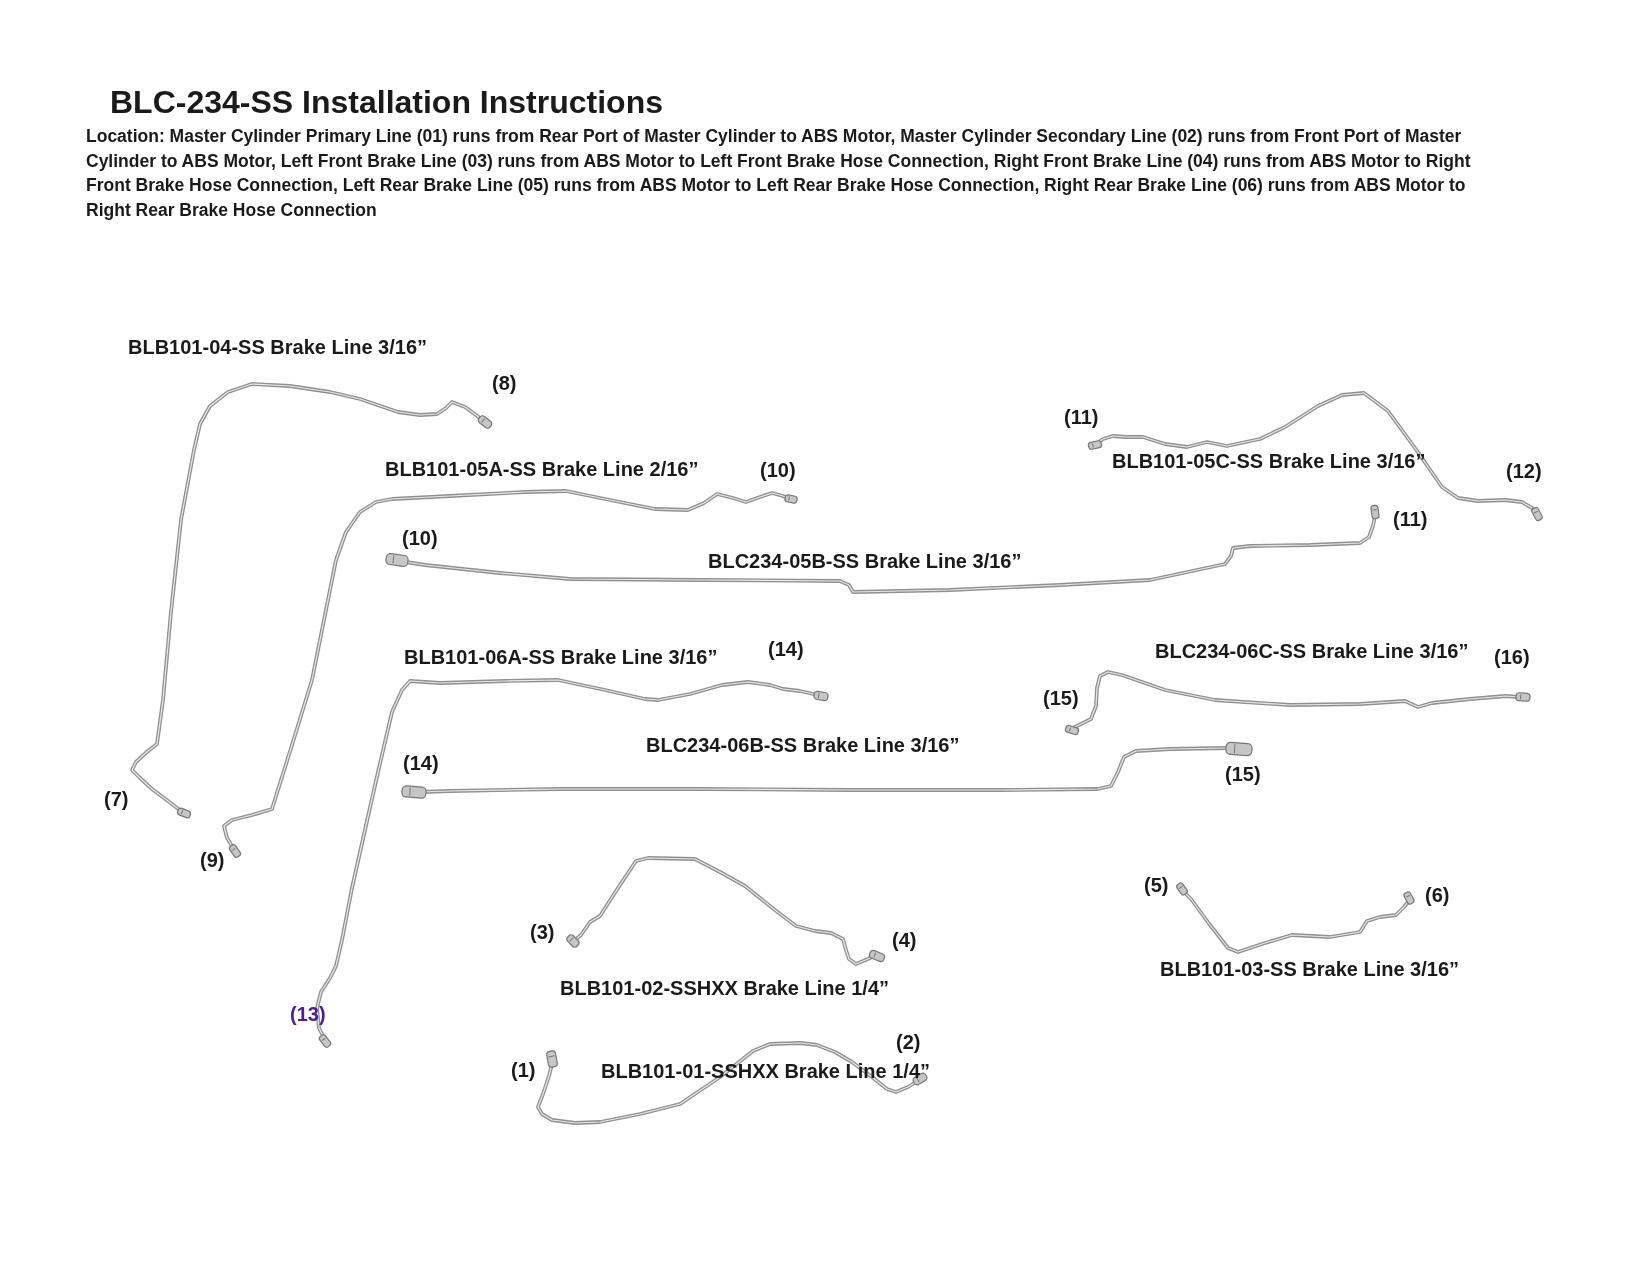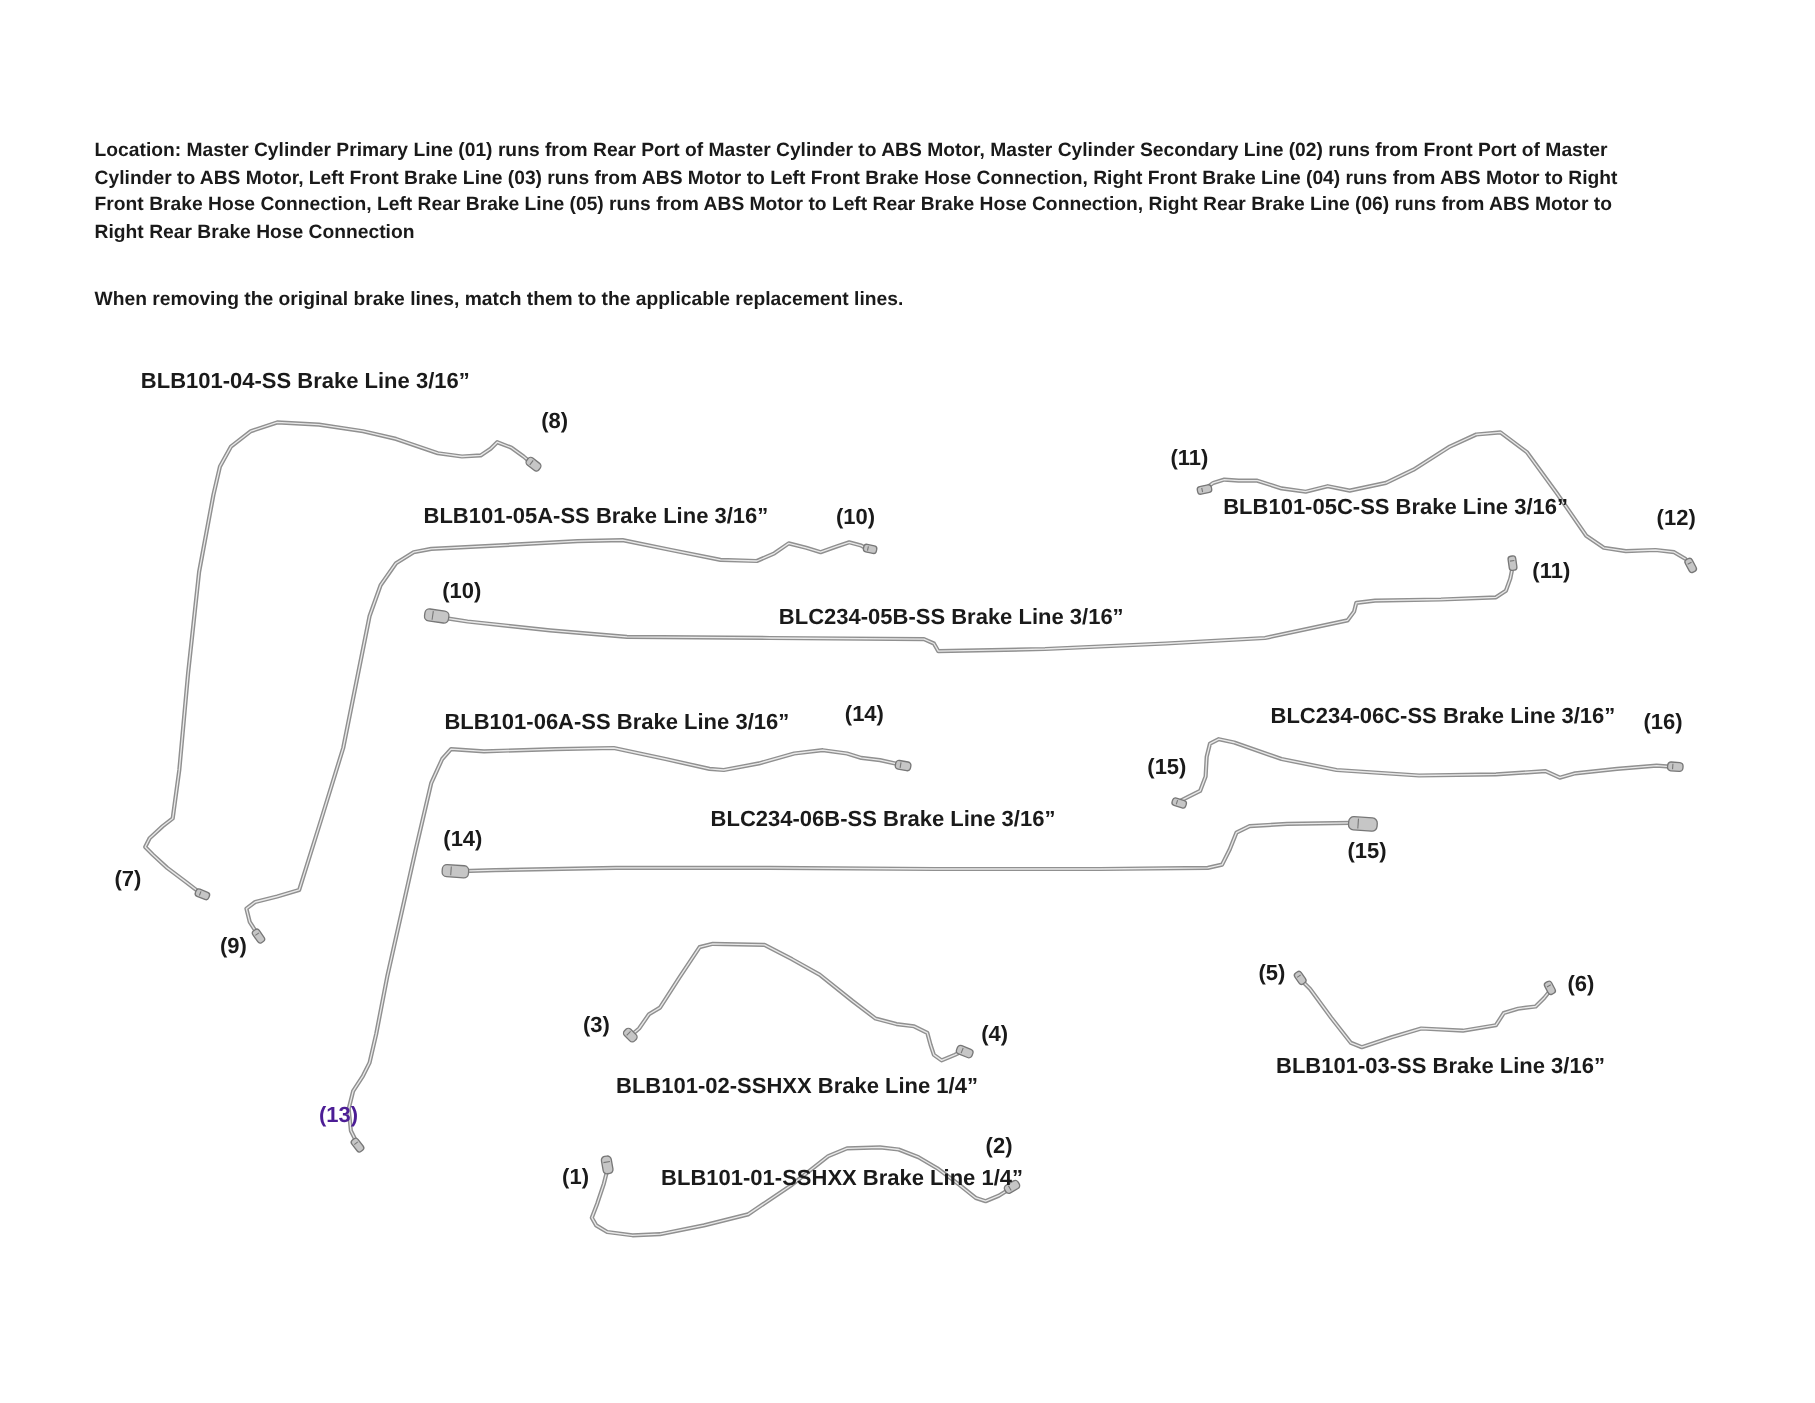--- a/index.html
+++ b/index.html
@@ -25,24 +25,24 @@
   }
   .callout{
     position:absolute;font-size:20px;font-weight:bold;white-space:nowrap;
   }
 </style>
 </head>
 <body>
 
 <div class="canvas">
 
+  <div class="doc-title">BLC-234-SS Installation Instructions</div>
 
   <div class="location-para">Location: Master Cylinder Primary Line (01) runs from Rear Port of Master Cylinder to ABS Motor, Master Cylinder Secondary Line (02) runs from Front Port of Master Cylinder to ABS Motor, Left Front Brake Line (03) runs from ABS Motor to Left Front Brake Hose Connection, Right Front Brake Line (04) runs from ABS Motor to Right Front Brake Hose Connection, Left Rear Brake Line (05) runs from ABS Motor to Left Rear Brake Hose Connection, Right Rear Brake Line (06) runs from ABS Motor to Right Rear Brake Hose Connection</div>
 
-  <div class="note-line">When removing the original brake lines, match them to the applicable replacement lines.</div>
 
   <svg class="diagram-svg" width="1650" height="1275">
       <g>
         <path d="M483,421 L476,415 L465,407 L452,402 L446,408 L437,414 L420,415 L398,412 L360,399 L330,392 L290,386 L252,384 L228,392 L210,406 L200,424 L194,450 L181,520 L171,612 L163,700 L157,744 L148,751 L136,762 L132,770 L139,777 L152,789 L168,801 L181,811" fill="none" stroke="#909090" stroke-width="3.8" stroke-linecap="round" stroke-linejoin="round"></path>
         <path d="M483,421 L476,415 L465,407 L452,402 L446,408 L437,414 L420,415 L398,412 L360,399 L330,392 L290,386 L252,384 L228,392 L210,406 L200,424 L194,450 L181,520 L171,612 L163,700 L157,744 L148,751 L136,762 L132,770 L139,777 L152,789 L168,801 L181,811" fill="none" stroke="#e9e9e9" stroke-width="1.2" stroke-linecap="round" stroke-linejoin="round"></path>
         <g transform="translate(485,422) rotate(38)">
           <rect x="-7" y="-4" width="14" height="8" rx="3.0769230769230766" fill="#c6c6c6" stroke="#777777" stroke-width="1.2"></rect>
           <line x1="-2.3333333333333335" y1="-2.5" x2="-2.3333333333333335" y2="2.5" stroke="#777777" stroke-width="1"></line>
         </g>
         <g transform="translate(184,813) rotate(22)">
@@ -157,21 +157,21 @@
           <rect x="-6" y="-3.5" width="12" height="7" rx="2.692307692307692" fill="#c6c6c6" stroke="#777777" stroke-width="1.2"></rect>
           <line x1="-2" y1="-2" x2="-2" y2="2" stroke="#777777" stroke-width="1"></line>
         </g>
       </g>
     </svg>
 
   <div id="text-layer">
       <div class="part-label" style="left: 128px; top: 336px; color: rgb(26, 26, 26);">BLB101-04-SS Brake Line 3/16”</div>
       <div class="callout" style="left: 492px; top: 372px; color: rgb(26, 26, 26);">(8)</div>
       <div class="callout" style="left: 104px; top: 788px; color: rgb(26, 26, 26);">(7)</div>
-      <div class="part-label" style="left: 385px; top: 458px; color: rgb(26, 26, 26);">BLB101-05A-SS Brake Line 3/16”</div>
+      <div class="part-label" style="left: 385px; top: 458px; color: rgb(26, 26, 26);">BLB101-05A-SS Brake Line 2/16”</div>
       <div class="callout" style="left: 760px; top: 459px; color: rgb(26, 26, 26);">(10)</div>
       <div class="callout" style="left: 200px; top: 849px; color: rgb(26, 26, 26);">(9)</div>
       <div class="part-label" style="left: 1112px; top: 450px; color: rgb(26, 26, 26);">BLB101-05C-SS Brake Line 3/16”</div>
       <div class="callout" style="left: 1064px; top: 406px; color: rgb(26, 26, 26);">(11)</div>
       <div class="callout" style="left: 1506px; top: 460px; color: rgb(26, 26, 26);">(12)</div>
       <div class="part-label" style="left: 708px; top: 550px; color: rgb(26, 26, 26);">BLC234-05B-SS Brake Line 3/16”</div>
       <div class="callout" style="left: 402px; top: 527px; color: rgb(26, 26, 26);">(10)</div>
       <div class="callout" style="left: 1393px; top: 508px; color: rgb(26, 26, 26);">(11)</div>
       <div class="part-label" style="left: 404px; top: 646px; color: rgb(26, 26, 26);">BLB101-06A-SS Brake Line 3/16”</div>
       <div class="callout" style="left: 768px; top: 638px; color: rgb(26, 26, 26);">(14)</div>

